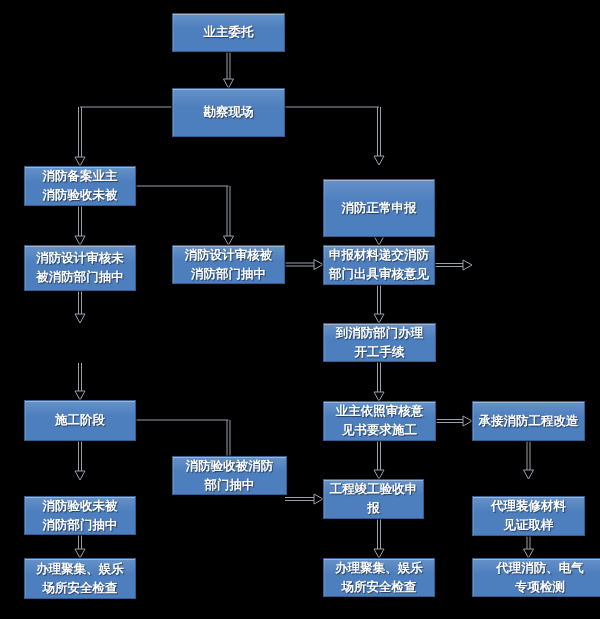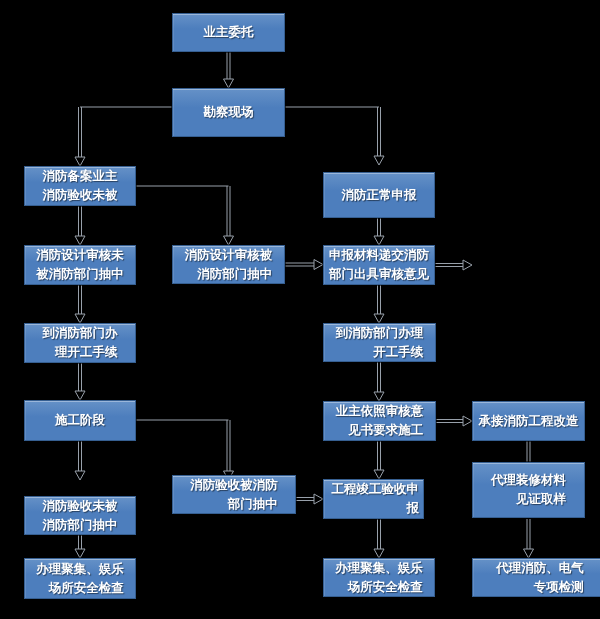--- a/index.html
+++ b/index.html
@@ -16,21 +16,21 @@
     background:linear-gradient(180deg,var(--box-fill-light,#6591c7) 0%,var(--box-fill,#4d7ebd) 40%,var(--box-fill,#4d7ebd) 100%);
     border:1px solid var(--box-border,#365f91);
     box-shadow:inset 0 1px 0 rgba(255,255,255,.35), inset 1px 0 0 rgba(255,255,255,.12), 0 0 0 1px rgba(0,0,0,.55);
     color:var(--box-text,#fff);
     display:flex;align-items:center;justify-content:center;
     font-weight:bold;
     font-size:12.5px;
     line-height:19px;
     text-shadow:1px 1px 1px rgba(0,0,0,.5);
   }
-  .node span{white-space:pre-line;text-align:right;display:block;padding:0 4px;}
+  .node span{white-space:pre-line;text-align:center;display:block;padding:0 4px;}
   #connectors{position:absolute;left:0;top:0;width:600px;height:619px;}
   #connectors path{stroke:var(--connector,#98a0aa);stroke-width:1;fill:none;}
 </style>
 </head>
 <body>
 
 <div id="canvas">
 
   <svg id="connectors" viewBox="0 0 600 619" xmlns="http://www.w3.org/2000/svg">
 
@@ -148,69 +148,65 @@
       <span>业主委托</span>
     </div>
   <div class="node" style="left:172px;top:88px;width:113px;height:49px">
       <span>勘察现场</span>
     </div>
 
   <div class="node" style="left:24px;top:166px;width:112px;height:40px">
       <span>消防备案业主
 消防验收未被</span>
     </div>
-  <div class="node" style="left:323px;top:172px;width:112px;height:46px">
+  <div class="node" style="left:323px;top:179px;width:112px;height:58px">
       <span>消防正常申报</span>
     </div>
 
-  <div class="node" style="left:24px;top:245px;width:112px;height:40px">
+  <div class="node" style="left:24px;top:245px;width:112px;height:46px">
       <span>消防设计审核未
 被消防部门抽中</span>
     </div>
   <div class="node" style="left:172px;top:245px;width:113px;height:39px">
       <span>消防设计审核被
 消防部门抽中</span>
     </div>
   <div class="node" style="left:323px;top:245px;width:112px;height:40px">
       <span>申报材料递交消防
 部门出具审核意见</span>
     </div>
 
-  <div class="node" style="left:24px;top:323px;width:112px;height:40px">
-      <span>到消防部门办
-理开工手续</span>
-    </div>
   <div class="node" style="left:323px;top:323px;width:113px;height:39px">
       <span>到消防部门办理
 开工手续</span>
     </div>
 
   <div class="node" style="left:24px;top:400px;width:112px;height:41px">
       <span>施工阶段</span>
     </div>
   <div class="node" style="left:323px;top:401px;width:113px;height:40px">
       <span>业主依照审核意
 见书要求施工</span>
     </div>
   <div class="node" style="left:472px;top:401px;width:113px;height:40px">
       <span>承接消防工程改造</span>
     </div>
 
   <div class="node" style="left:24px;top:496px;width:112px;height:39px">
       <span>消防验收未被
 消防部门抽中</span>
     </div>
-  <div class="node" style="left:172px;top:475px;width:124px;height:39px">
+  <div class="node" style="left:172px;top:456px;width:115px;height:39px">
       <span>消防验收被消防
 部门抽中</span>
     </div>
   <div class="node" style="left:323px;top:479px;width:101px;height:40px">
       <span>工程竣工验收申报</span>
     </div>
-  <div class="node" style="left:472px;top:462px;width:113px;height:56px">
+  <div class="node" style="left:472px;top:496px;width:113px;height:40px">
       <span>代理装修材料
 见证取样</span>
     </div>
 
   <div class="node" style="left:24px;top:558px;width:112px;height:41px">
       <span>办理聚集、娱乐
 场所安全检查</span>
     </div>
   <div class="node" style="left:323px;top:558px;width:112px;height:39px">
       <span>办理聚集、娱乐

